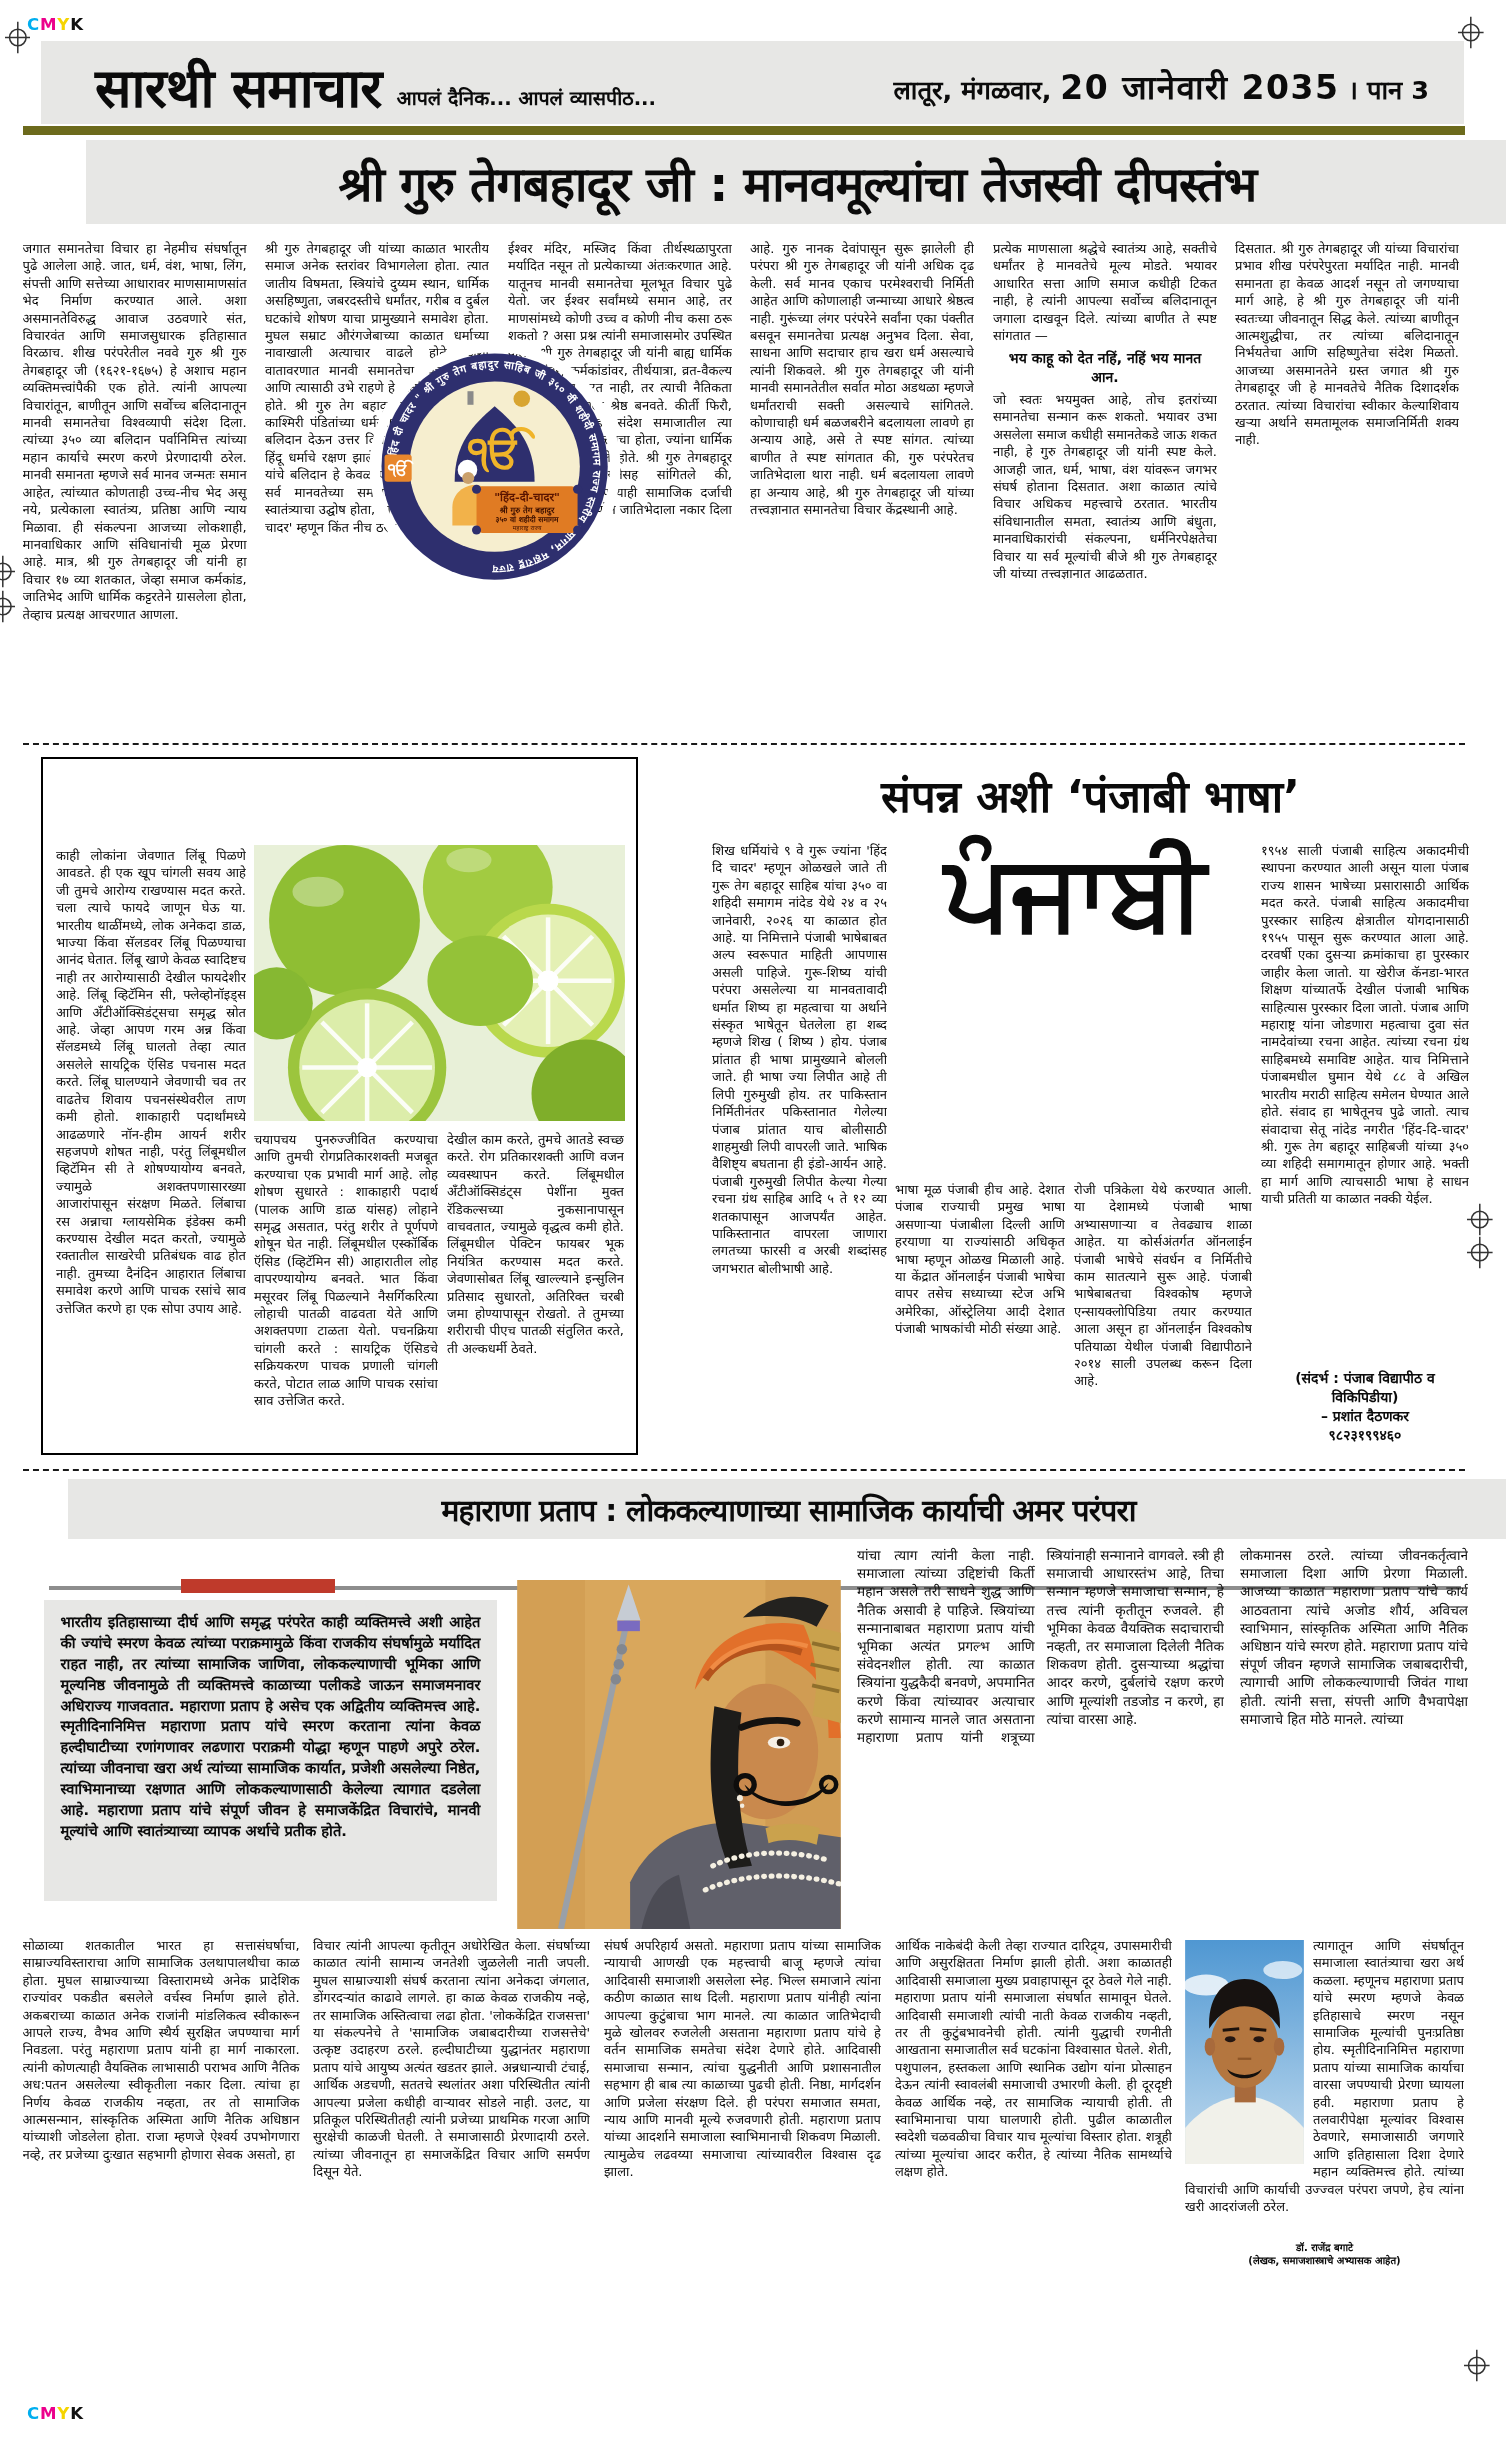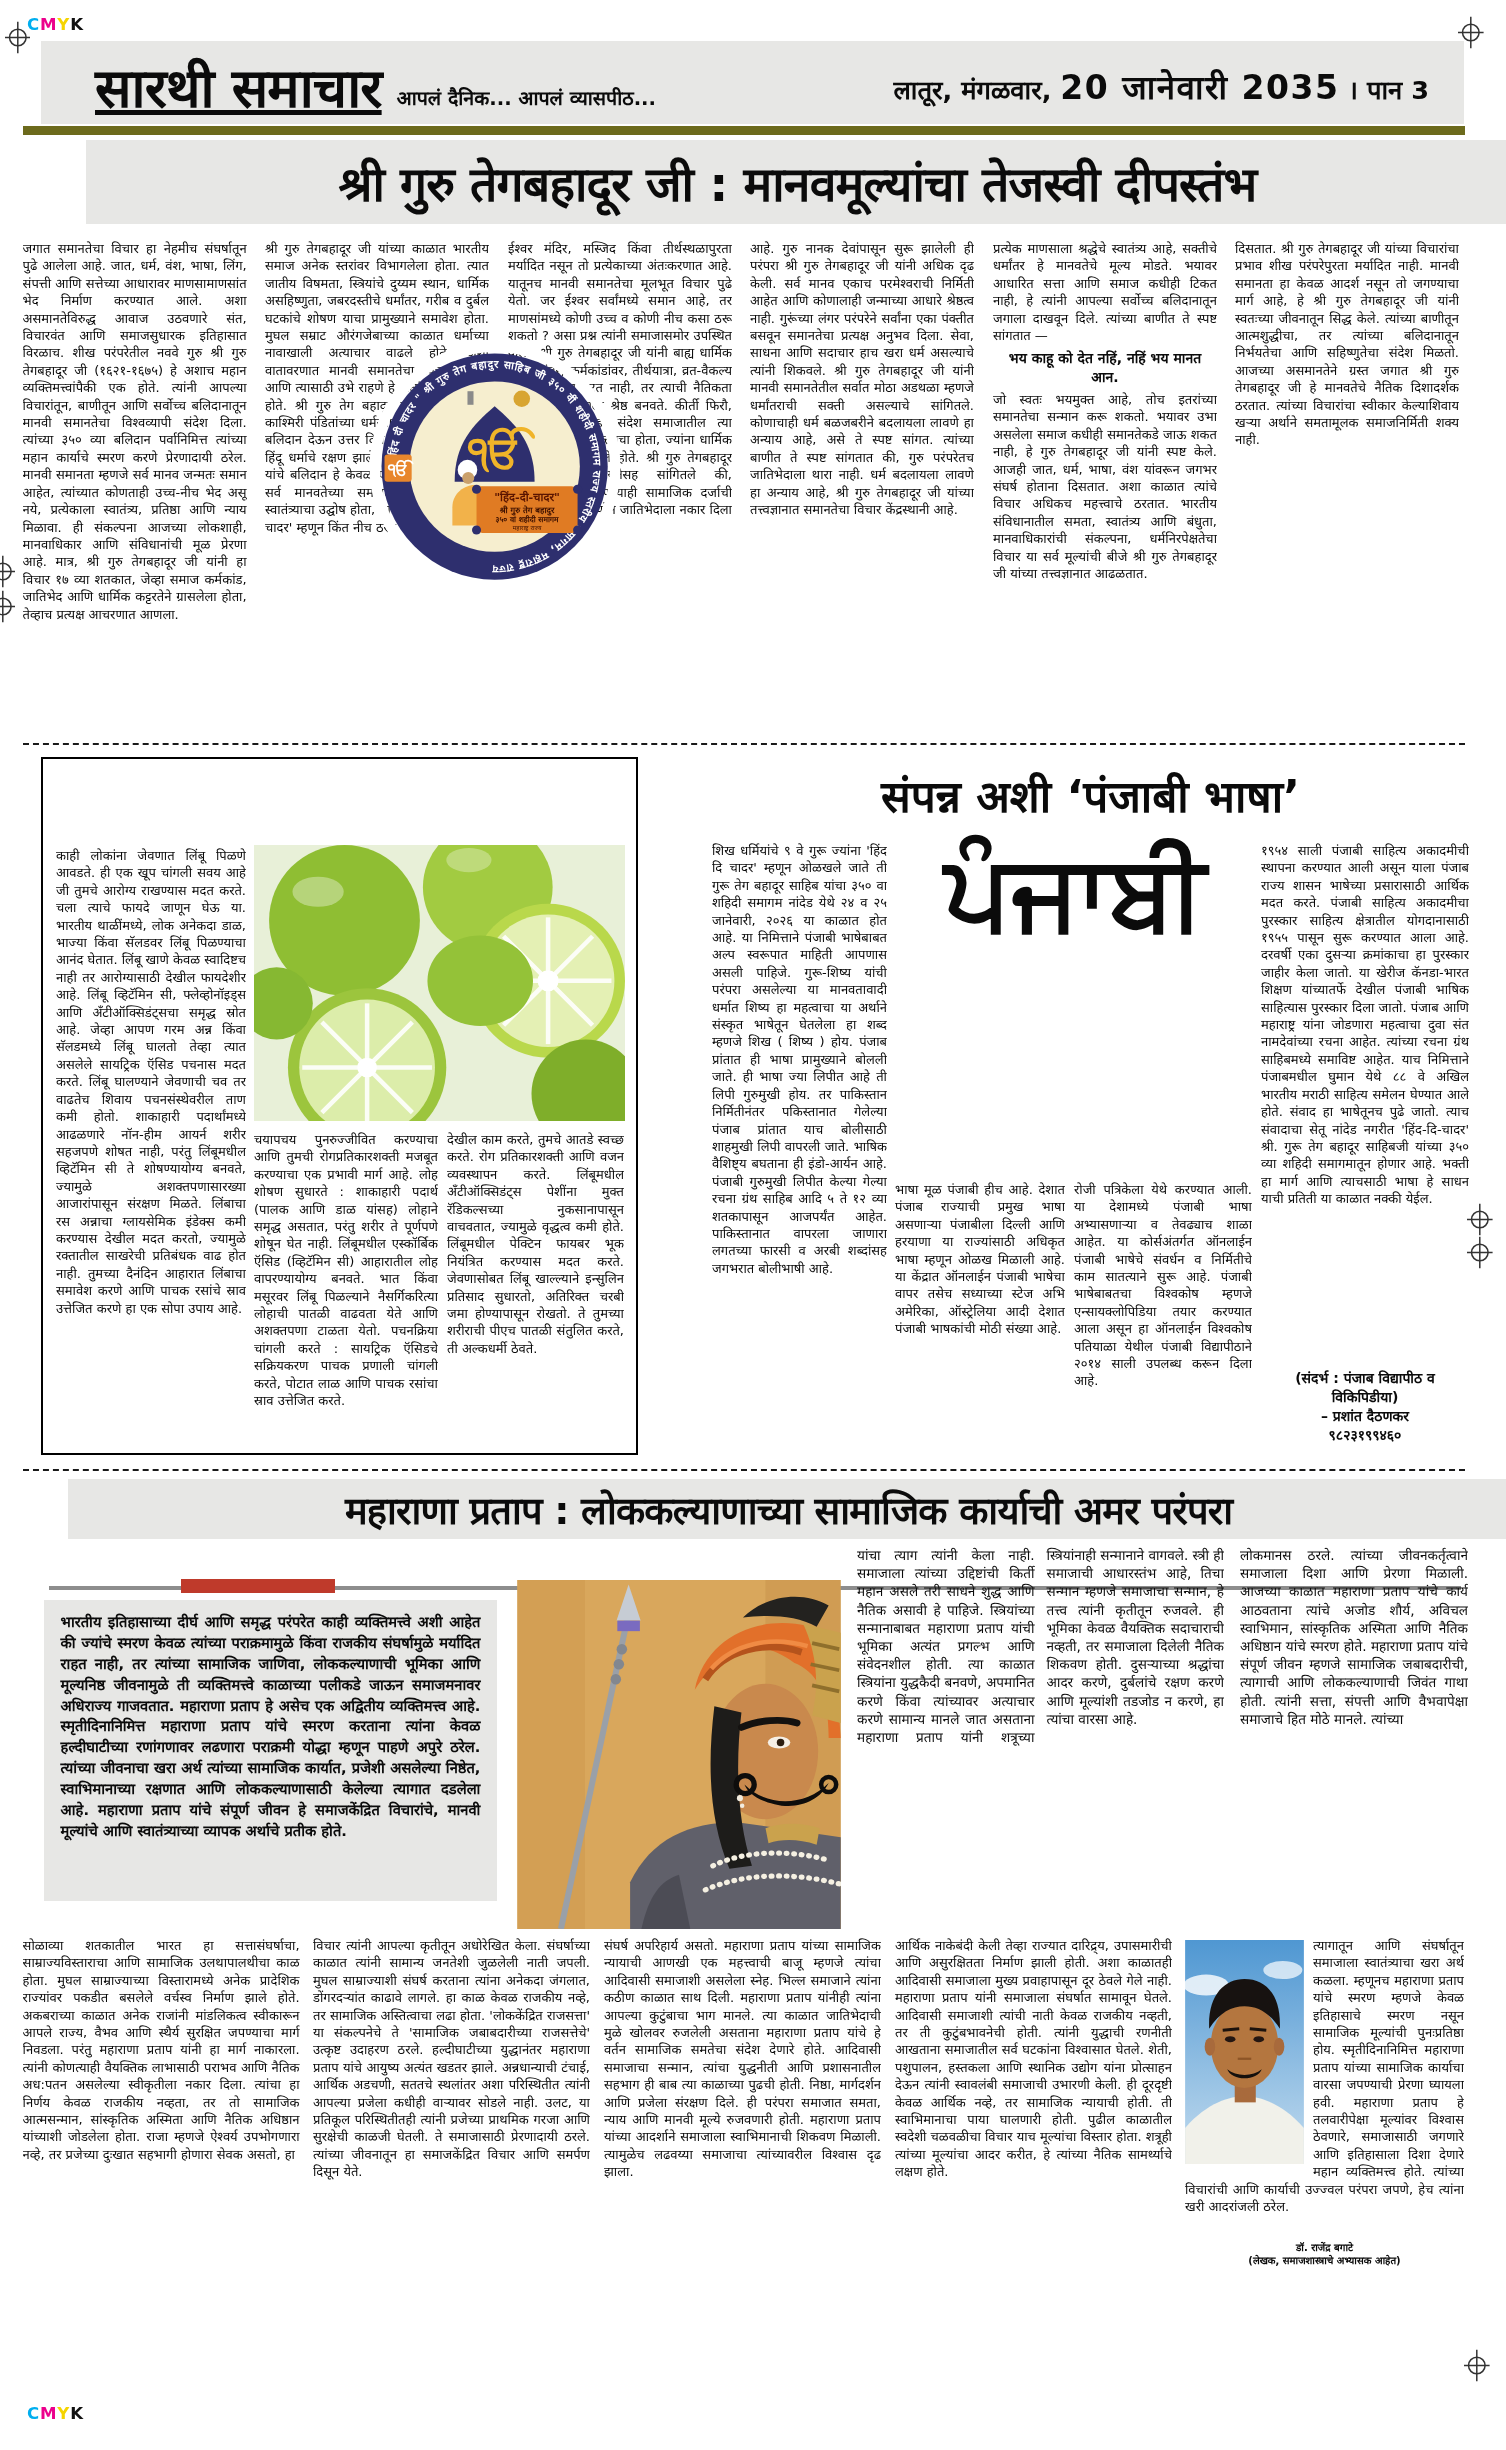--- a/index.html
+++ b/index.html
@@ -4,21 +4,21 @@
 <style>
   html,body{margin:0;padding:0;background:#fff;}
   .page{position:relative;width:1506px;height:2450px;background:#ffffff;overflow:hidden;
         font-family:"DejaVu Sans","Liberation Sans",sans-serif;color:#0b0b0b;}
   .abs{position:absolute;}
   .band{background:#e7e7e5;}
   .newscol{position:absolute;text-align:justify;font-size:13px;line-height:1.34;overflow:hidden;}
   .newscol-lg{font-size:13.6px;}
   .dashsep{position:absolute;border-top:2.3px dashed #1a1a1a;height:0;}
   .masthead{display:flex;align-items:flex-end;justify-content:space-between;padding:4.5px 35px 9px 54px;box-sizing:border-box;}
-  .mast-title{font-family:"DejaVu Serif","Liberation Serif",serif;font-weight:bold;font-size:54px;line-height:1;letter-spacing:-0.8px;text-decoration:underline;}
+  .mast-title{font-family:"DejaVu Serif","Liberation Serif",serif;font-weight:bold;font-size:54px;line-height:1;letter-spacing:-0.8px;}
   .mast-tagline{font-weight:bold;font-size:19.6px;padding:0 0 4.5px 15px;}
   .dateline{font-weight:bold;font-size:25.6px;padding-bottom:6px;white-space:nowrap;}
   .dateline .big{font-size:33px;letter-spacing:1.5px;}
   .h1band{display:flex;align-items:center;justify-content:center;margin-left:45px;}
   .h1text{font-weight:bold;font-size:48px;letter-spacing:-0.8px;white-space:nowrap;}
   .h2text{font-weight:bold;text-align:center;}
   .quoteline{font-weight:bold;text-align:center;margin:4.5px 0;}
   .byline{font-weight:bold;text-align:right;font-size:14px;line-height:1.3;}
   .creditblk{font-weight:bold;text-align:center;font-size:14px;line-height:1.35;}
   .cmyk{font-weight:bold;font-size:16.6px;letter-spacing:0.8px;font-family:"DejaVu Sans",sans-serif;}
@@ -189,21 +189,21 @@
     <div class="creditblk">
       <div>(संदर्भ : पंजाब विद्यापीठ व विकिपिडीया)</div>
       <div>– प्रशांत दैठणकर</div>
       <div>९८२३१९९४६०</div>
     </div>
   </div>
 
   <div class="dashsep" style="left:22.6px;top:1469px;width:1442px;"></div>
 
   <div class="abs band h1band" style="left:22.6px;top:1479px;width:1442px;height:60px;">
-    <span class="h1text" style="font-size:38px;">महाराणा प्रताप : लोककल्याणाच्या सामाजिक कार्याची अमर परंपरा</span>
+    <span class="h1text" style="font-size:30px;">महाराणा प्रताप : लोककल्याणाच्या सामाजिक कार्याची अमर परंपरा</span>
   </div>
   <div class="abs" style="left:49px;top:1586px;width:1412px;height:3.8px;background:#8d8d8d;"></div>
   <div class="abs" style="left:181px;top:1579px;width:154px;height:13.6px;background:#bf3a2b;"></div>
 
   <div class="abs band" style="left:44px;top:1600px;width:453px;height:301px;padding:12px 16.6px;box-sizing:border-box;font-weight:bold;font-size:14.7px;line-height:1.42;text-align:justify;overflow:hidden;">भारतीय इतिहासाच्या दीर्घ आणि समृद्ध परंपरेत काही व्यक्तिमत्त्वे अशी आहेत की ज्यांचे स्मरण केवळ त्यांच्या पराक्रमामुळे किंवा राजकीय संघर्षामुळे मर्यादित राहत नाही, तर त्यांच्या सामाजिक जाणिवा, लोककल्याणाची भूमिका आणि मूल्यनिष्ठ जीवनामुळे ती व्यक्तिमत्त्वे काळाच्या पलीकडे जाऊन समाजमनावर अधिराज्य गाजवतात. महाराणा प्रताप हे असेच एक अद्वितीय व्यक्तिमत्त्व आहे. स्मृतीदिनानिमित्त महाराणा प्रताप यांचे स्मरण करताना त्यांना केवळ हल्दीघाटीच्या रणांगणावर लढणारा पराक्रमी योद्धा म्हणून पाहणे अपुरे ठरेल. त्यांच्या जीवनाचा खरा अर्थ त्यांच्या सामाजिक कार्यात, प्रजेशी असलेल्या निष्ठेत, स्वाभिमानाच्या रक्षणात आणि लोककल्याणासाठी केलेल्या त्यागात दडलेला आहे. महाराणा प्रताप यांचे संपूर्ण जीवन हे समाजकेंद्रित विचारांचे, मानवी मूल्यांचे आणि स्वातंत्र्याच्या व्यापक अर्थाचे प्रतीक होते.</div>
 
   <svg class="abs" style="left:517px;top:1580px;" width="324" height="349" viewBox="0 0 430 464">
     <rect width="430" height="464" fill="#d9a75c"></rect>
     <rect x="0" y="0" width="90" height="464" fill="#cf9a4e" opacity="0.6"></rect>
     <rect x="330" y="0" width="100" height="464" fill="#c8924a" opacity="0.5"></rect>

